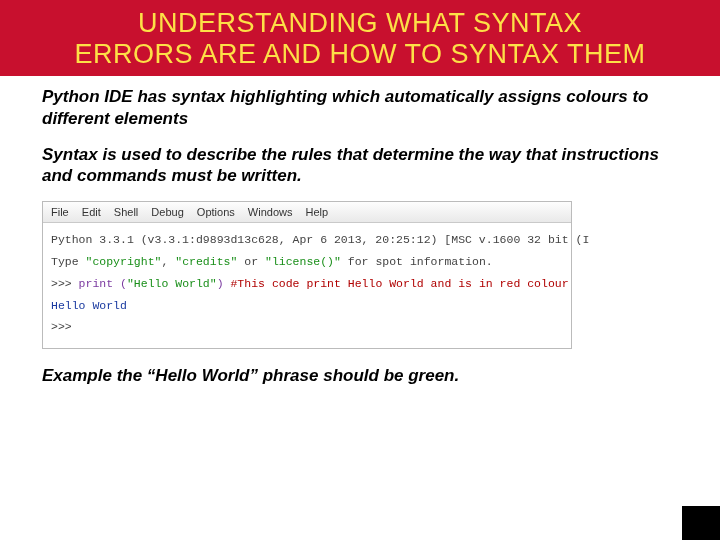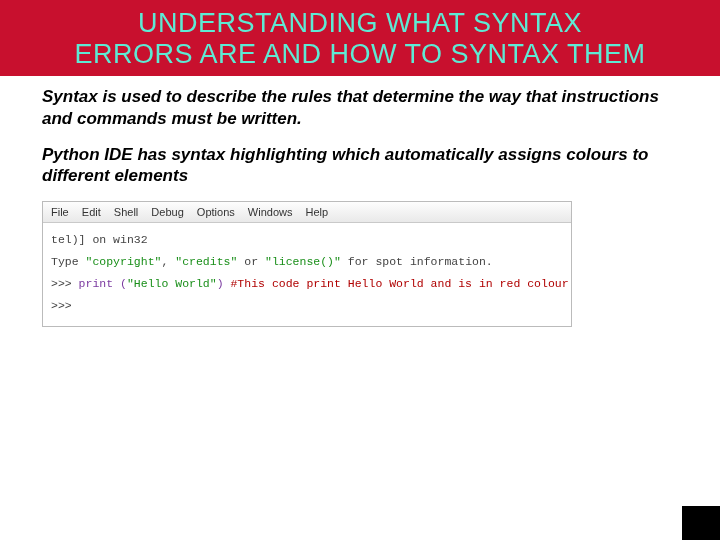--- a/index.html
+++ b/index.html
@@ -5,21 +5,21 @@
   * { margin: 0; padding: 0; box-sizing: border-box; }
   body {
     width: 720px;
     height: 540px;
     font-family: Arial, Helvetica, sans-serif;
     background: #fff;
     overflow: hidden;
   }
   .header {
     background: #c8102e;
-    color: #5eead4;
+    color: #fde047;
     padding: 8px 12px 6px 12px;
     font-family: Impact, 'Arial Black', sans-serif;
     font-size: 27px;
     line-height: 1.15;
     text-align: center;
     letter-spacing: 0.5px;
   }
   .content {
     padding: 10px 32px 10px 42px;
   }
@@ -71,43 +71,45 @@
 </head>
 <body>
 
 <div class="header">
   <div>UNDERSTANDING  WHAT SYNTAX</div>
   <div>ERRORS ARE AND HOW TO SYNTAX THEM</div>
 </div>
 
 <div class="content">
 
+  <p class="para">Python IDE has syntax highlighting which automatically assigns colours to different elements</p>
+
   <p class="para">Syntax is used to describe the rules that determine the way that instructions and commands must be written.</p>
-
-  <p class="para">Python IDE has syntax highlighting which automatically assigns colours to different elements</p>
 
   <div class="ide-shot">
     <div class="ide-menubar">
       <span>File</span>
       <span>Edit</span>
       <span>Shell</span>
       <span>Debug</span>
       <span>Options</span>
       <span>Windows</span>
       <span>Help</span>
     </div>
     <div class="ide-body">
-      <div class="ide-line">tel)] on win32</div>
+      <div class="ide-line">Python 3.3.1 (v3.3.1:d9893d13c628, Apr  6 2013, 20:25:12) [MSC v.1600 32 bit (I</div>
       <div class="ide-line">
         <span>Type </span><span class="green">"copyright"</span><span>, </span><span class="green">"credits"</span><span> or </span><span class="green">"license()"</span><span> for spot information.</span>
       </div>
       <div class="ide-line">
         <span>&gt;&gt;&gt; </span><span class="purple">print </span><span class="purple">(</span><span class="green">"Hello World"</span><span class="purple">) </span><span class="red">#This code print Hello World and is in red colour</span>
       </div>
+      <div class="ide-line blue">Hello World</div>
       <div class="ide-line">&gt;&gt;&gt; </div>
     </div>
   </div>
 
+  <p class="para">Example the “Hello World” phrase should be green.</p>
 
 
 </div>
 
 <div class="corner"></div>
 
 </body></html>

